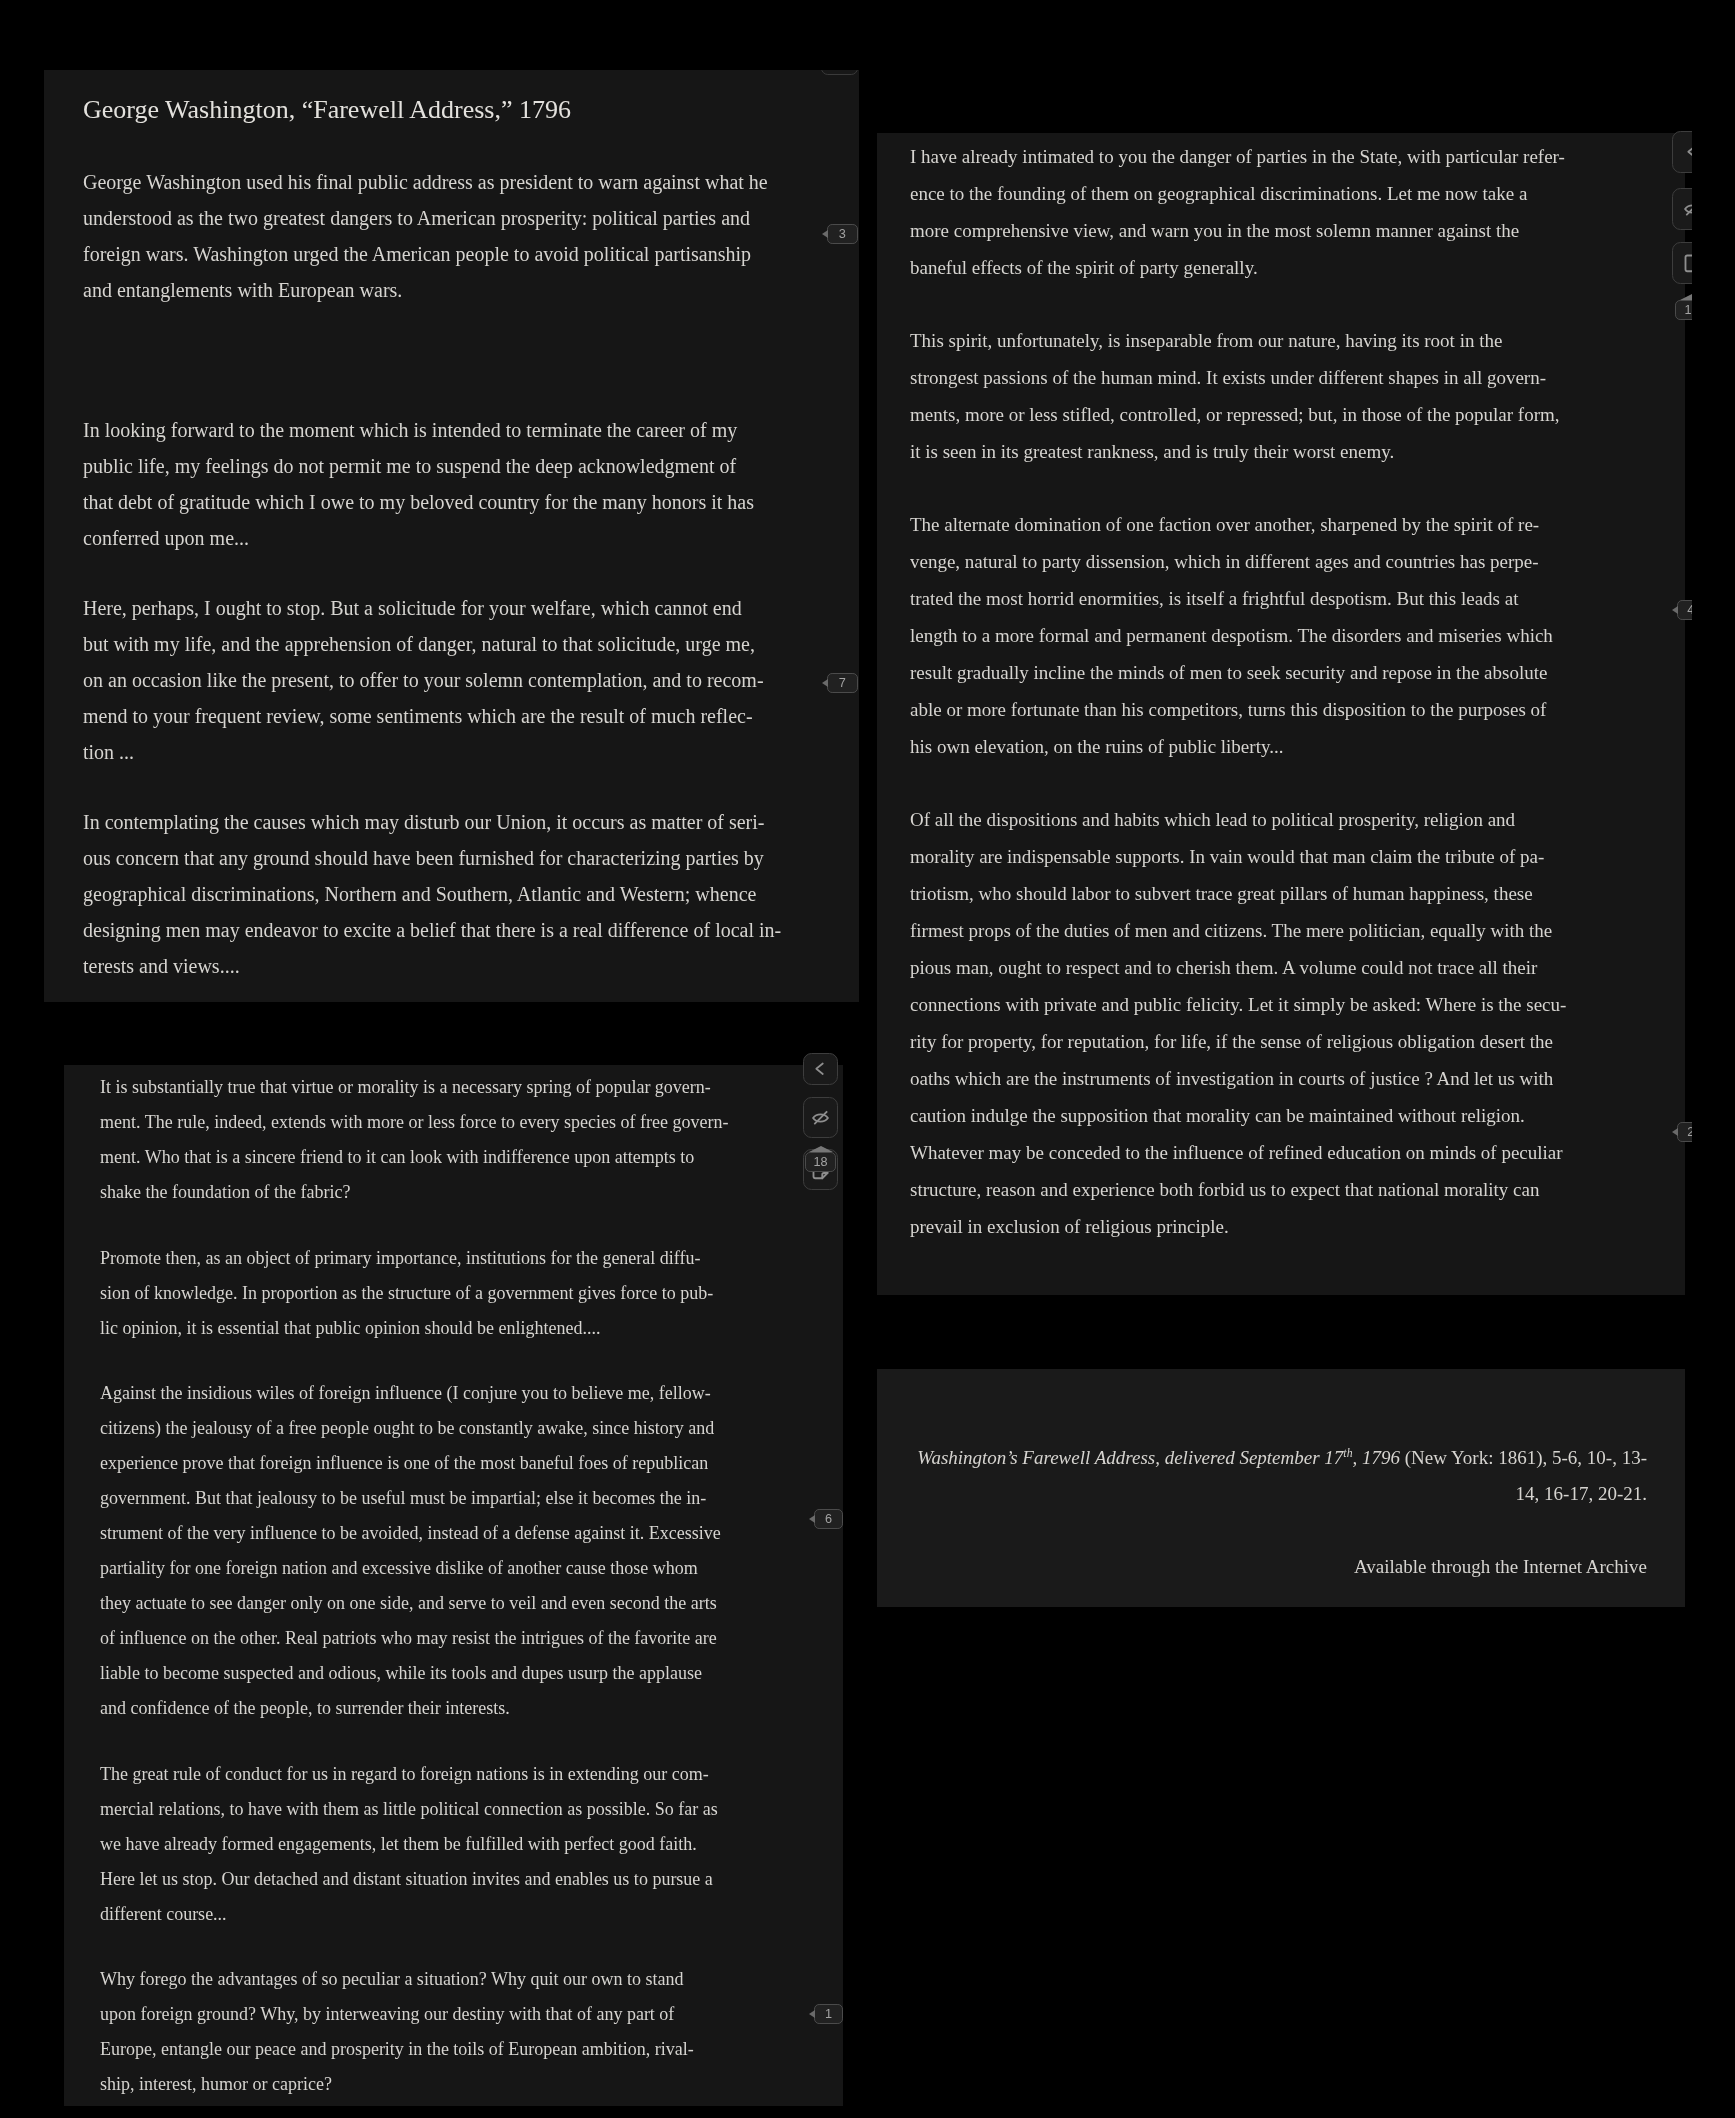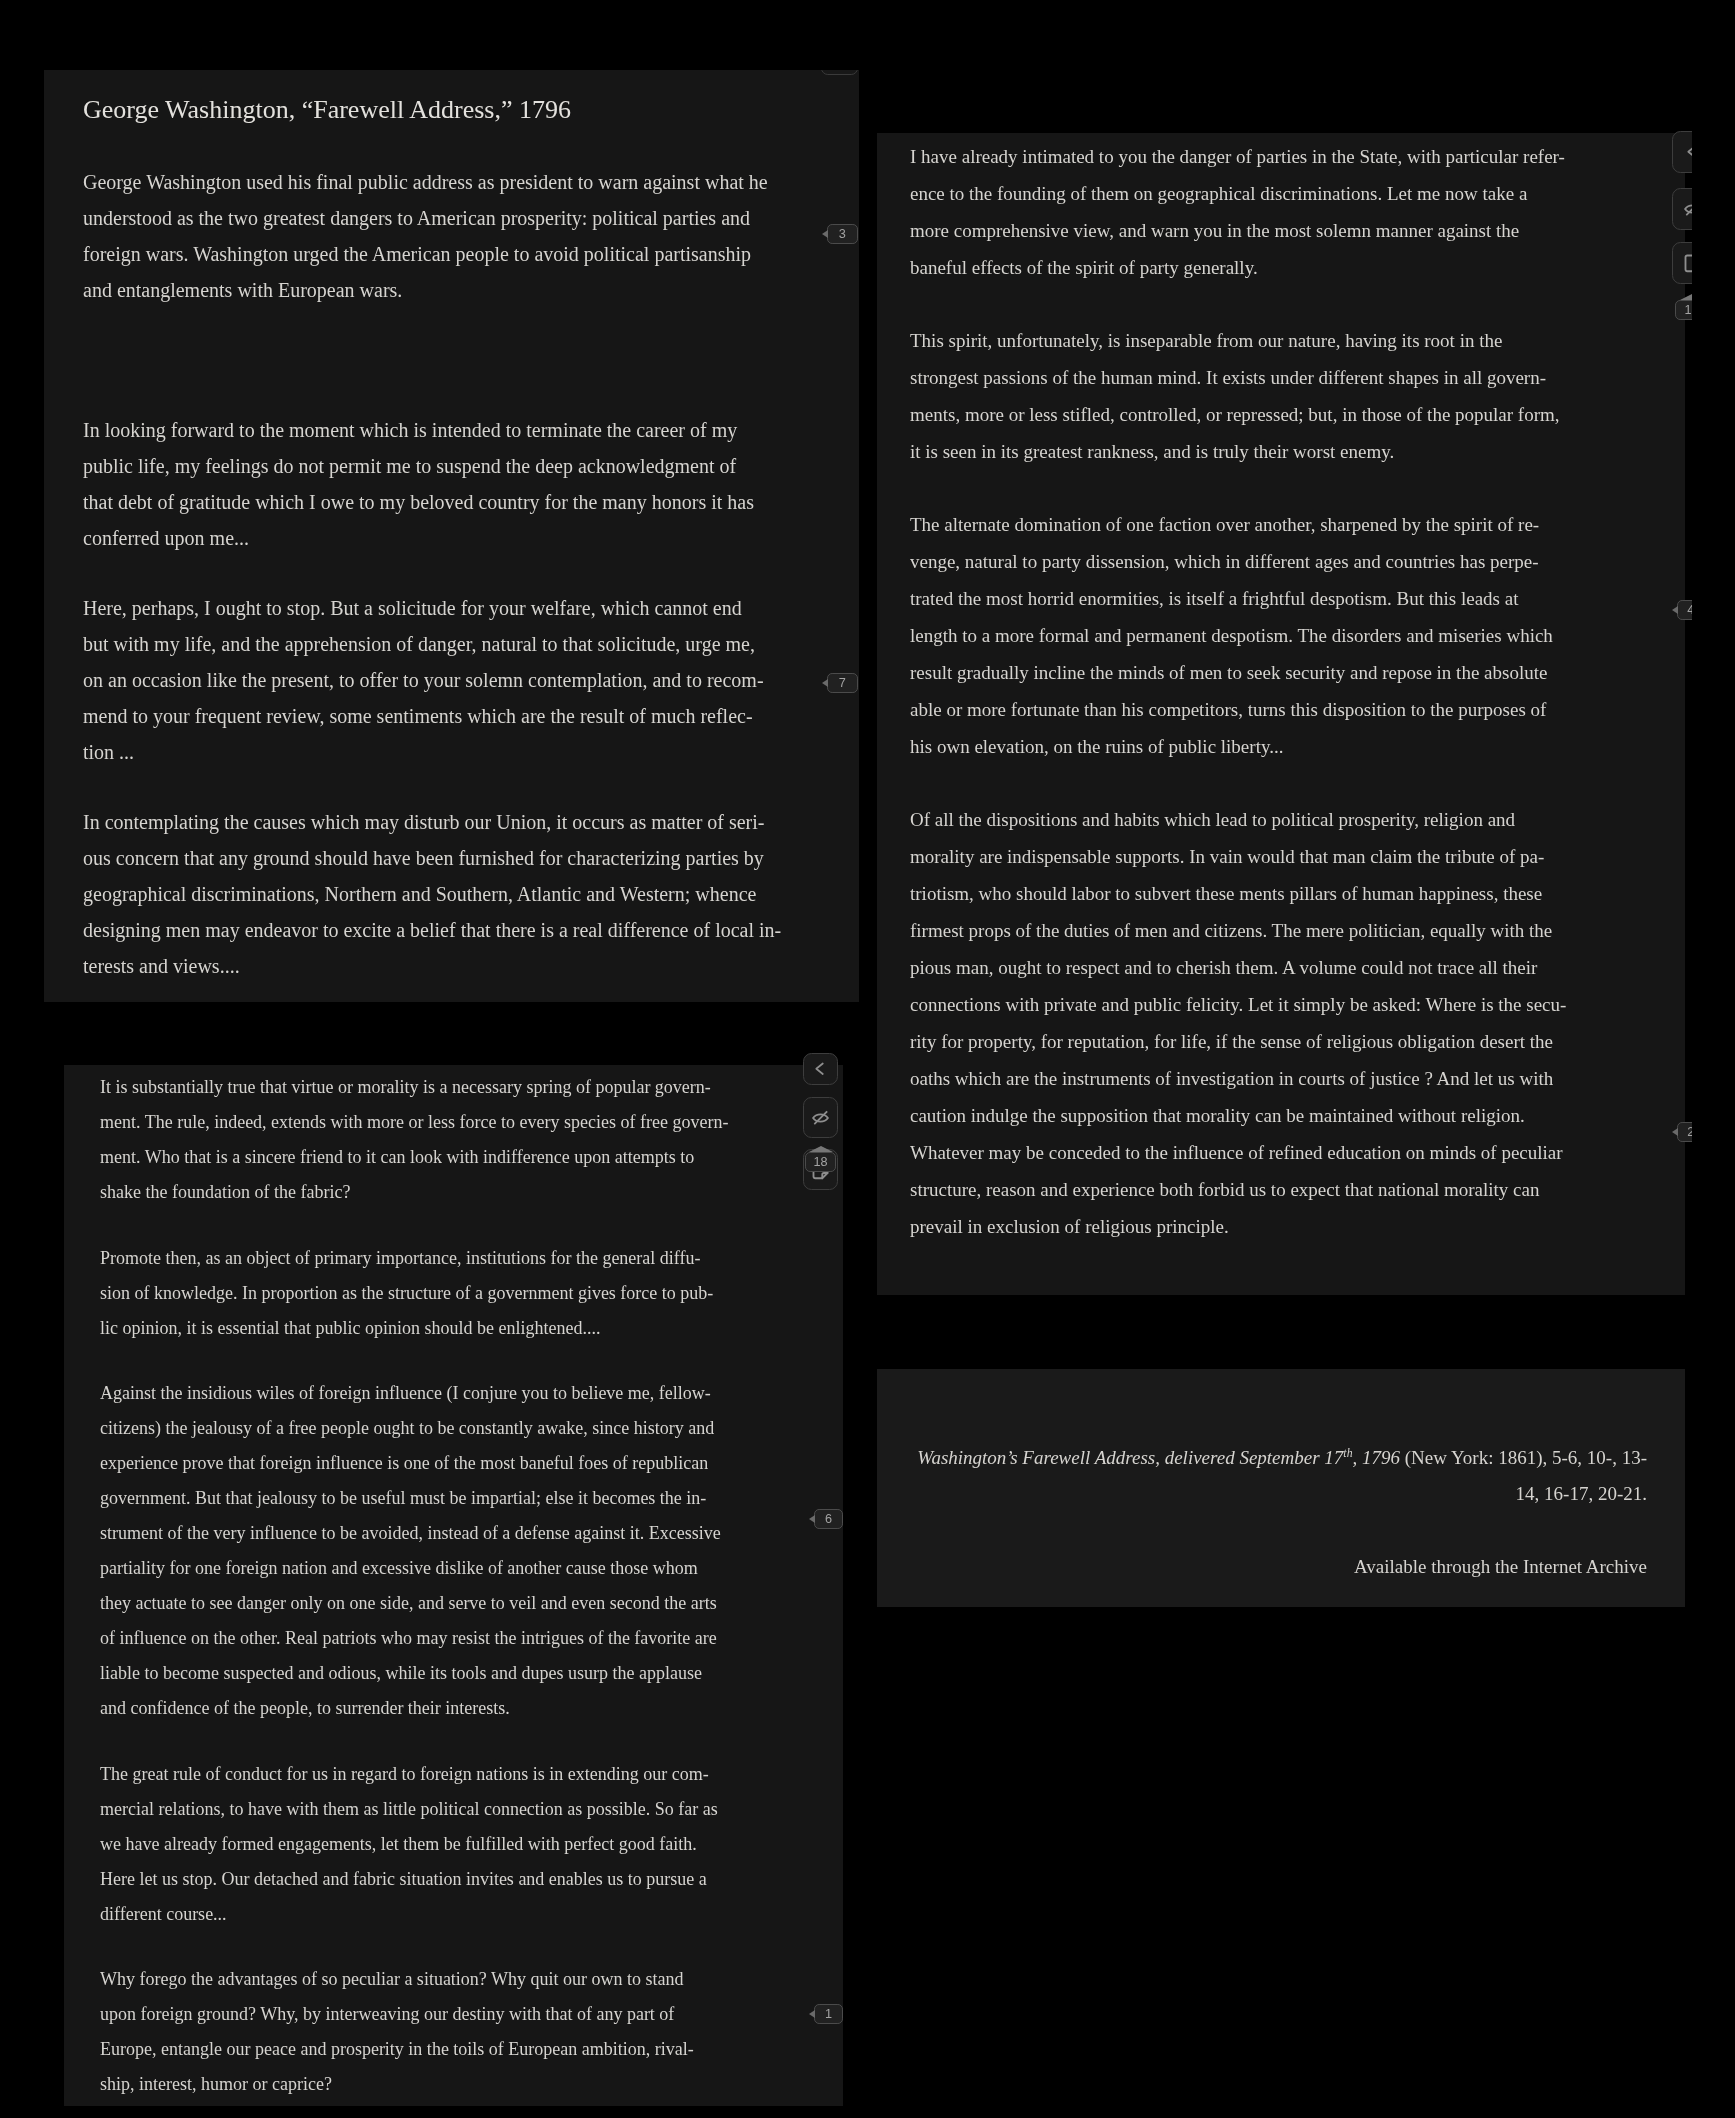--- a/index.html
+++ b/index.html
@@ -117,21 +117,21 @@
         <div class="tline">partiality for one foreign nation and excessive dislike of another cause those whom</div>
         <div class="tline">they actuate to see danger only on one side, and serve to veil and even second the arts</div>
         <div class="tline">of influence on the other. Real patriots who may resist the intrigues of the favorite are</div>
         <div class="tline">liable to become suspected and odious, while its tools and dupes usurp the applause</div>
         <div class="tline">and confidence of the people, to surrender their interests.</div>
       </div>
     <div class="para fs2 mb2">
         <div class="tline">The great rule of conduct for us in regard to foreign nations is in extending our com-</div>
         <div class="tline">mercial relations, to have with them as little political connection as possible. So far as</div>
         <div class="tline">we have already formed engagements, let them be fulfilled with perfect good faith.</div>
-        <div class="tline">Here let us stop. Our detached and fabric situation invites and enables us to pursue a</div>
+        <div class="tline">Here let us stop. Our detached and distant situation invites and enables us to pursue a</div>
         <div class="tline">different course...</div>
       </div>
     <div class="para fs2">
         <div class="tline">Why forego the advantages of so peculiar a situation? Why quit our own to stand</div>
         <div class="tline">upon foreign ground? Why, by interweaving our destiny with that of any part of</div>
         <div class="tline">Europe, entangle our peace and prosperity in the toils of European ambition, rival-</div>
         <div class="tline">ship, interest, humor or caprice?</div>
       </div>
   </section>
 
@@ -153,21 +153,21 @@
         <div class="tline">venge, natural to party dissension, which in different ages and countries has perpe-</div>
         <div class="tline">trated the most horrid enormities, is itself a frightful despotism. But this leads at</div>
         <div class="tline">length to a more formal and permanent despotism. The disorders and miseries which</div>
         <div class="tline">result gradually incline the minds of men to seek security and repose in the absolute</div>
         <div class="tline">able or more fortunate than his competitors, turns this disposition to the purposes of</div>
         <div class="tline">his own elevation, on the ruins of public liberty...</div>
       </div>
     <div class="para fs3">
         <div class="tline">Of all the dispositions and habits which lead to political prosperity, religion and</div>
         <div class="tline">morality are indispensable supports. In vain would that man claim the tribute of pa-</div>
-        <div class="tline">triotism, who should labor to subvert these ments pillars of human happiness, these</div>
+        <div class="tline">triotism, who should labor to subvert trace great pillars of human happiness, these</div>
         <div class="tline">firmest props of the duties of men and citizens. The mere politician, equally with the</div>
         <div class="tline">pious man, ought to respect and to cherish them. A volume could not trace all their</div>
         <div class="tline">connections with private and public felicity. Let it simply be asked: Where is the secu-</div>
         <div class="tline">rity for property, for reputation, for life, if the sense of religious obligation desert the</div>
         <div class="tline">oaths which are the instruments of investigation in courts of justice ? And let us with</div>
         <div class="tline">caution indulge the supposition that morality can be maintained without religion.</div>
         <div class="tline">Whatever may be conceded to the influence of refined education on minds of peculiar</div>
         <div class="tline">structure, reason and experience both forbid us to expect that national morality can</div>
         <div class="tline">prevail in exclusion of religious principle.</div>
       </div>

